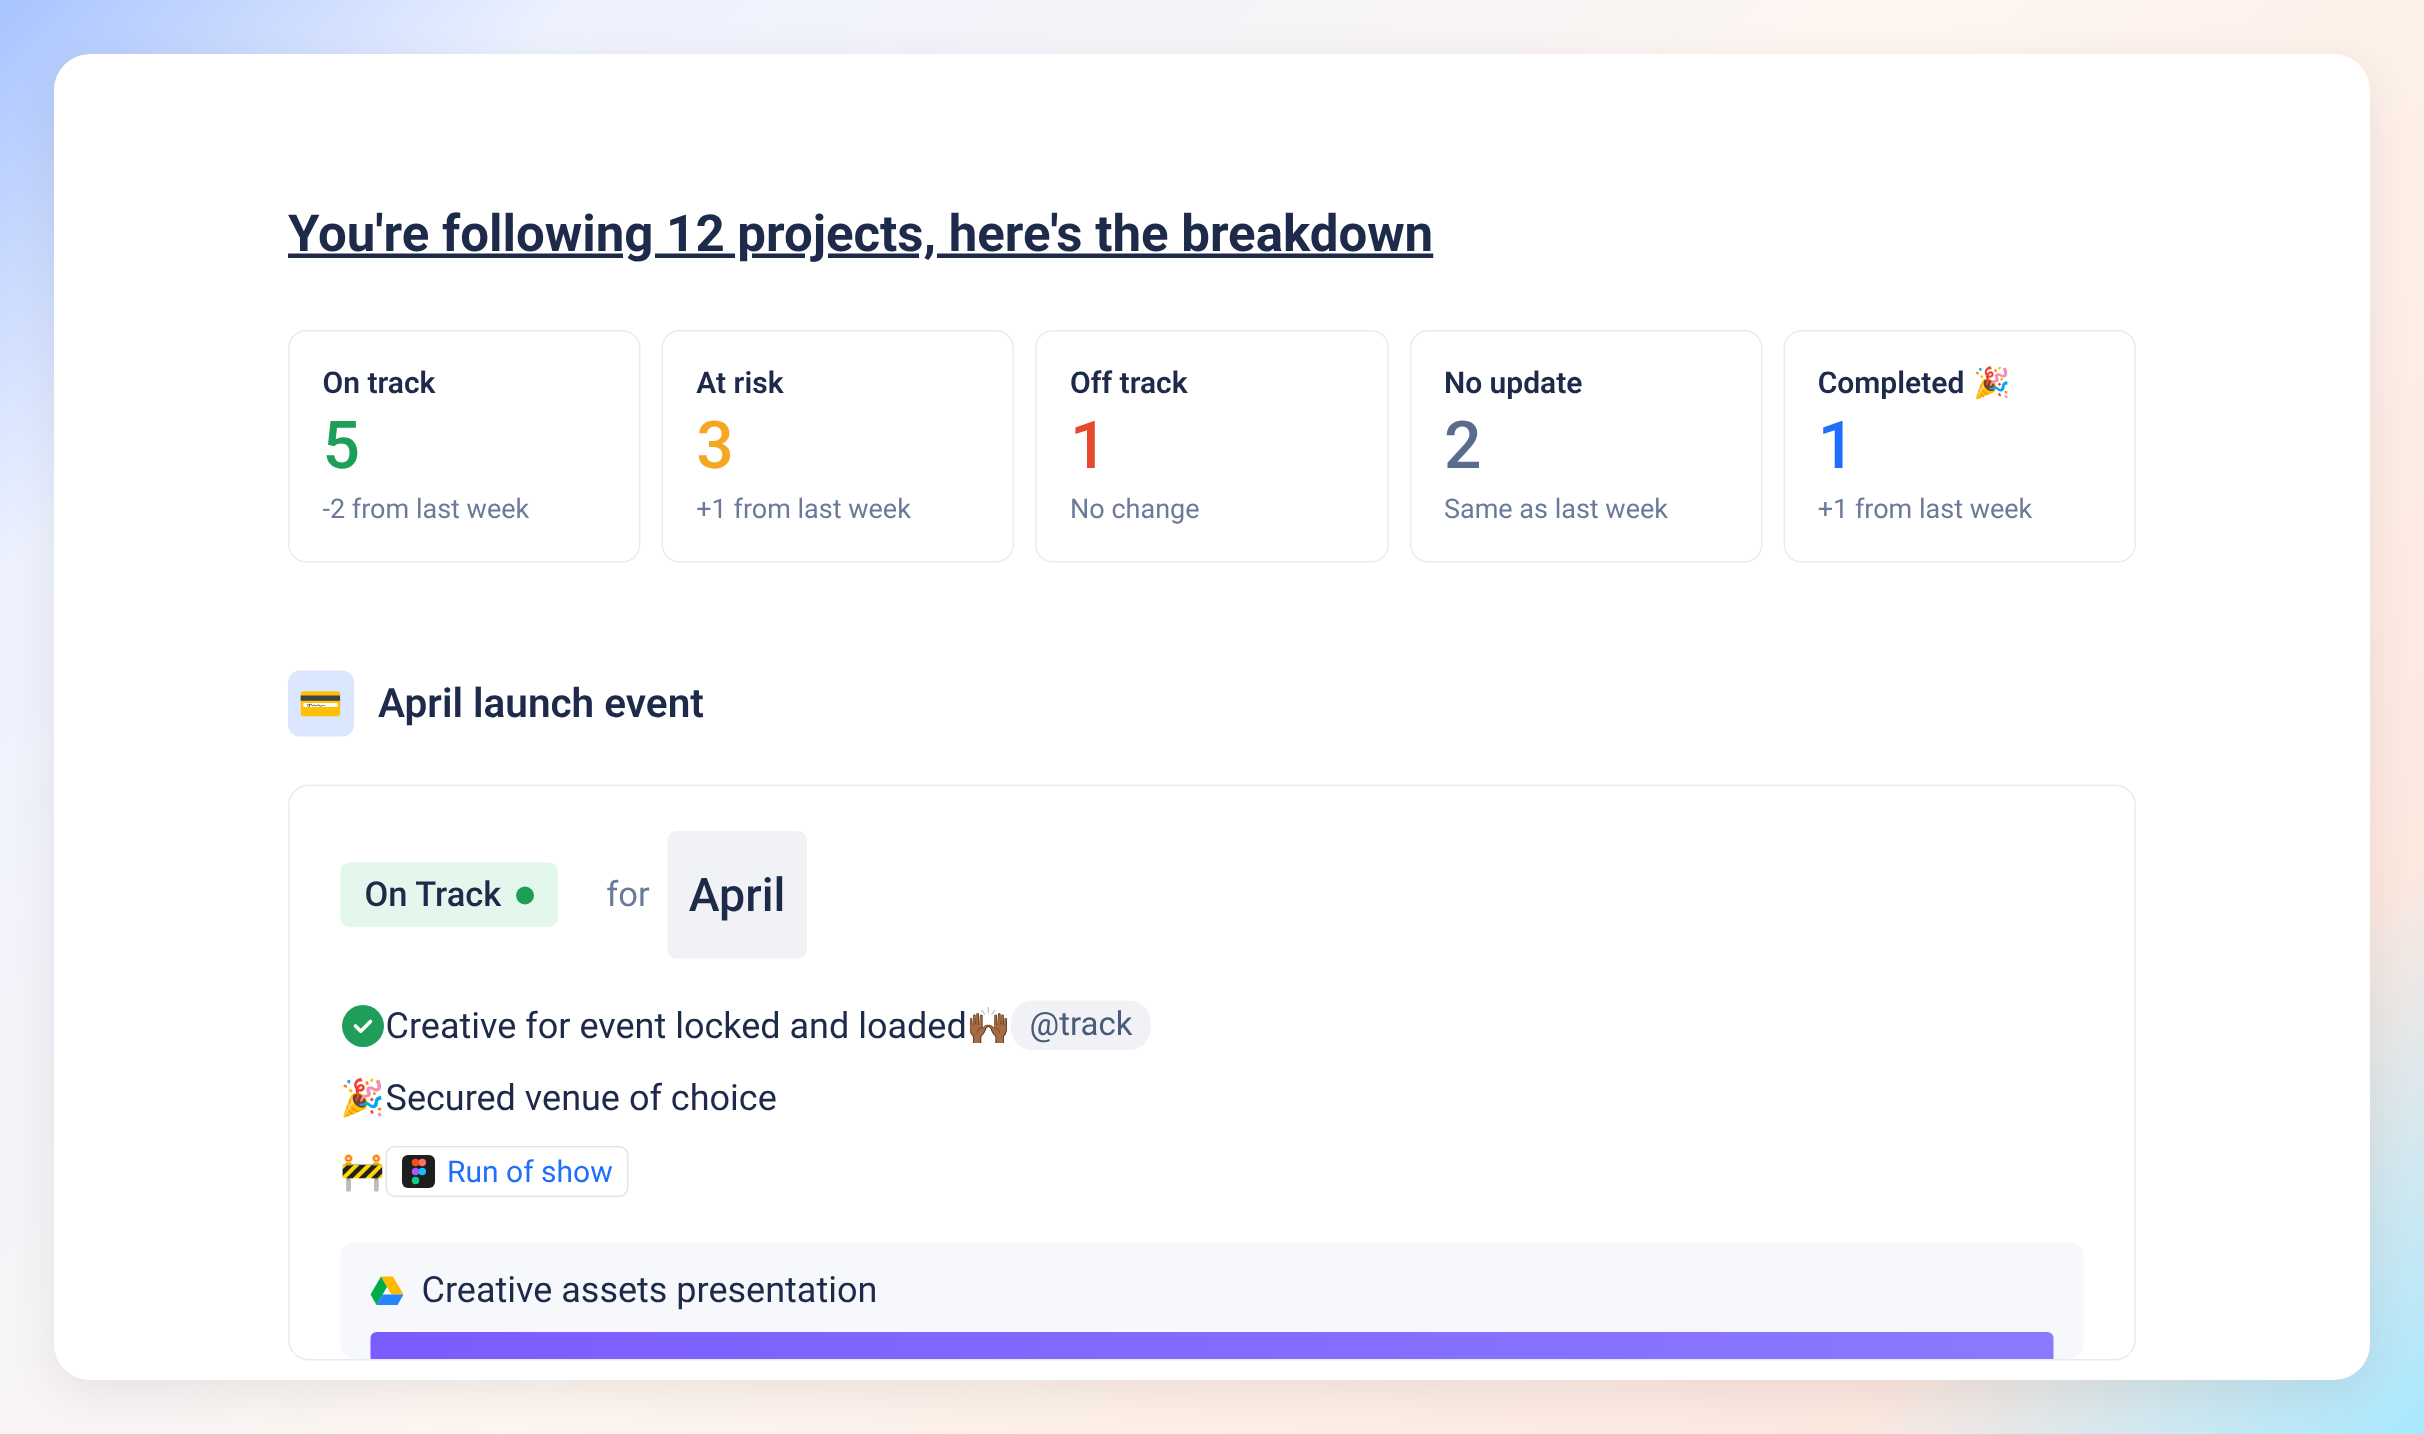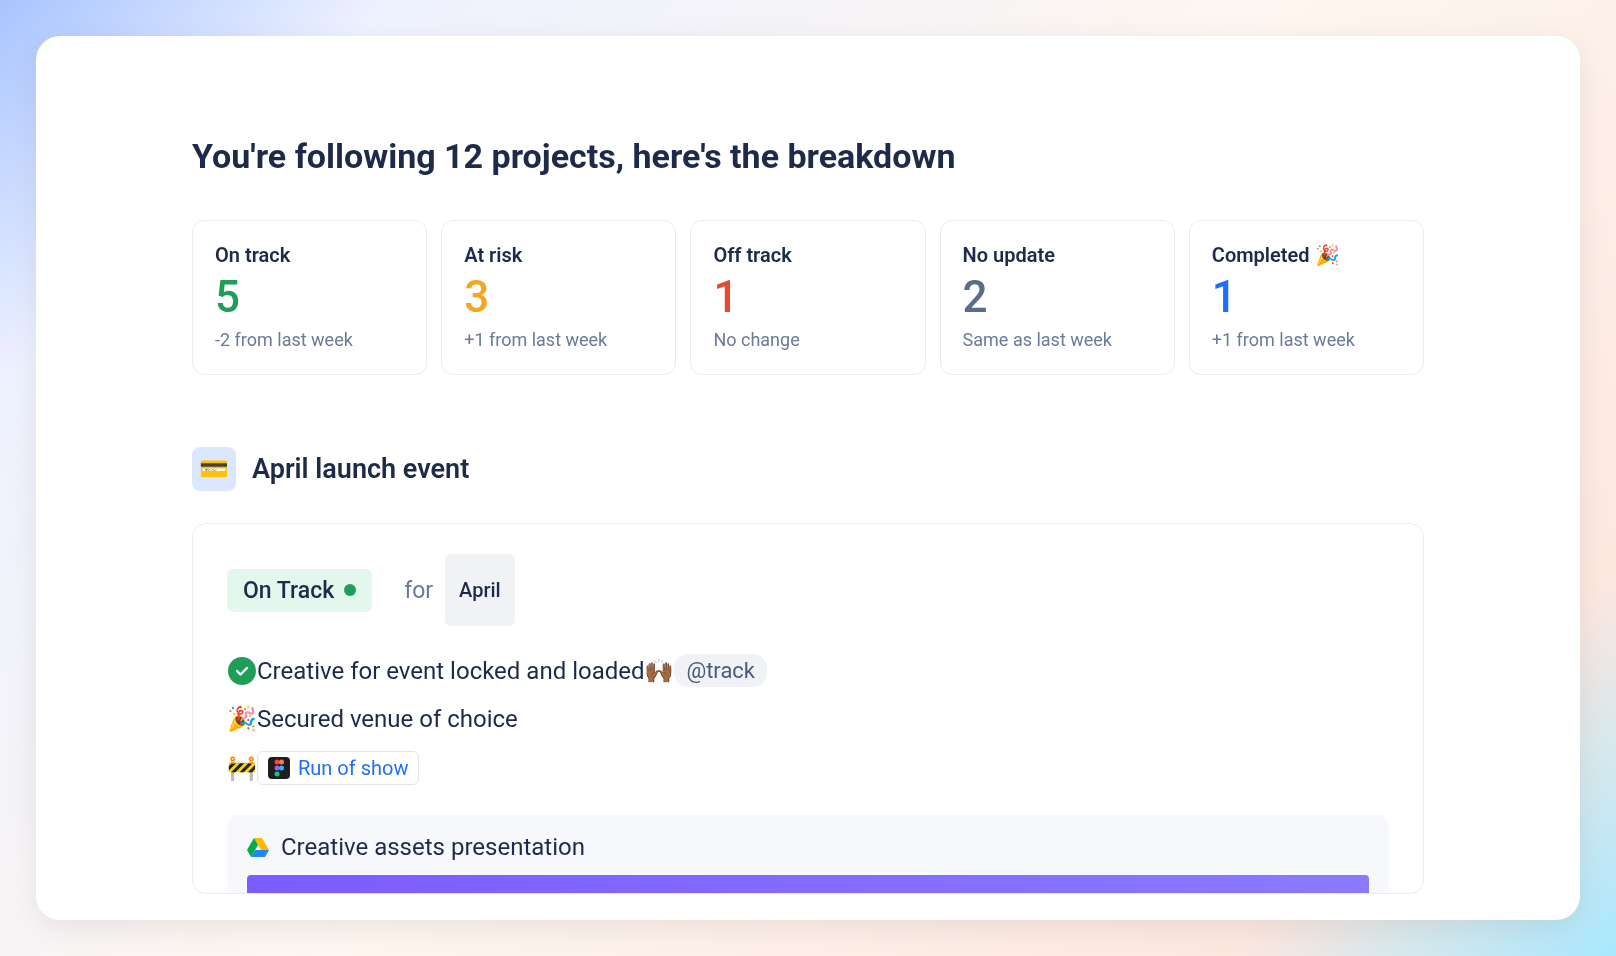--- a/index.html
+++ b/index.html
@@ -18,20 +18,21 @@
   height: 100%;
   box-shadow: 0 8px 32px rgba(0,0,0,0.08);
   padding: 100px 156px 0 156px;
   overflow: hidden;
 }
 .page-title {
   font-size: 34px;
   font-weight: 700;
   color: #1e2a4a;
   margin-bottom: 44px;
+  text-decoration: underline;
 }
 .stats-row {
   display: flex;
   gap: 14px;
   margin-bottom: 72px;
 }
 .stat-card {
   flex: 1;
   border: 1px solid #e8ebf0;
   border-radius: 12px;
@@ -141,21 +142,21 @@
   background: #1f9e5a;
 }
 .status-for {
   font-size: 23px;
   color: #6b7a99;
   margin-left: 20px;
 }
 .status-month {
   background: #f0f2f6;
   color: #1e2a4a;
-  font-size: 20px;
+  font-size: 31px;
   font-weight: 500;
   padding: 24px 14px;
   border-radius: 6px;
 }
 .update-lines {
   display: flex;
   flex-direction: column;
   gap: 18px;
   margin-bottom: 30px;
 }

